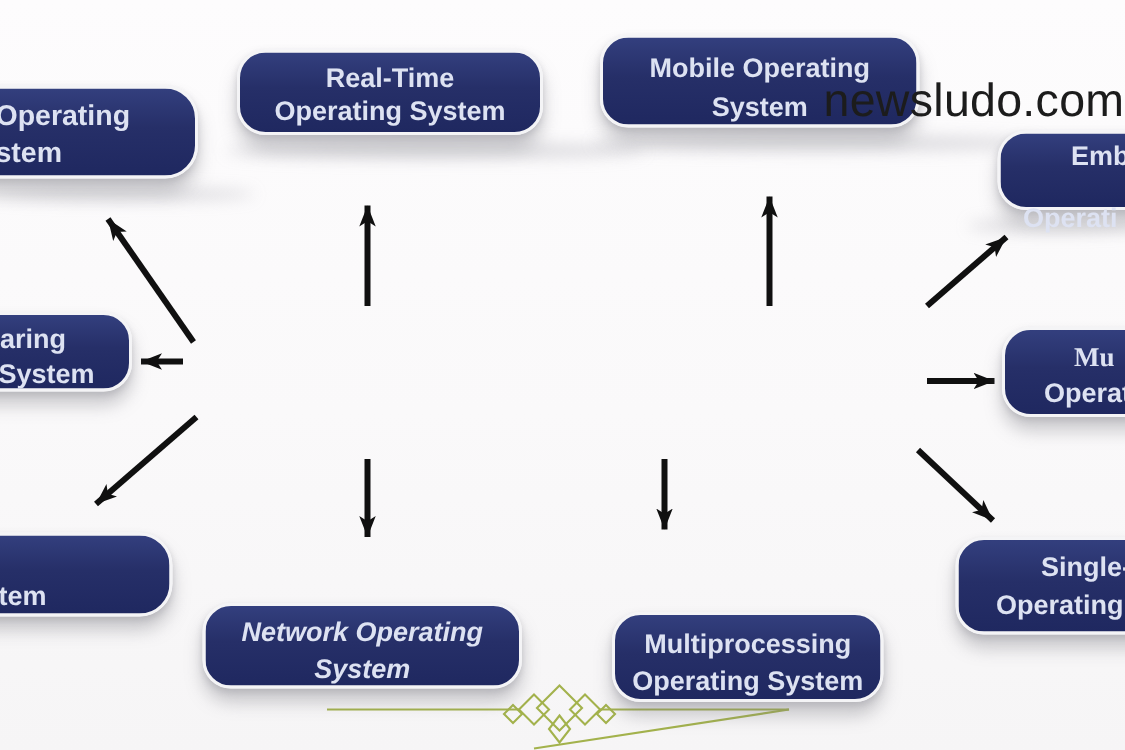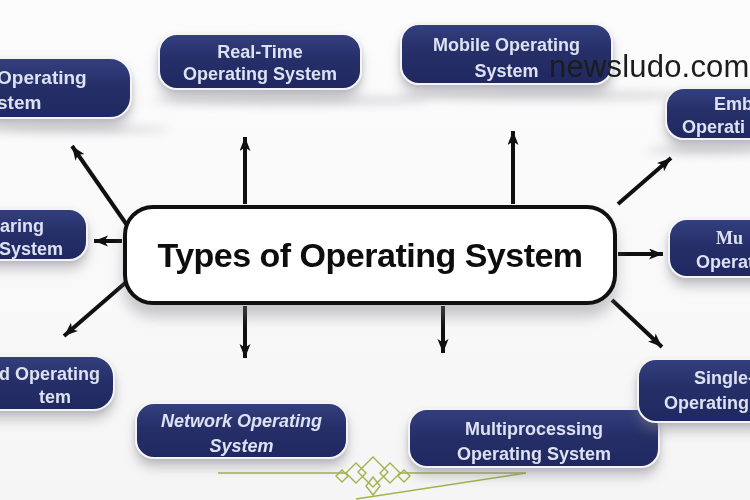--- a/index.html
+++ b/index.html
@@ -28,37 +28,37 @@
   .n-topleft{left:-62px;top:57px;width:194px;height:62px;border-radius:22px;font-size:19px;}
   .n-topleft .l1{left:57px;top:8px;}
   .n-topleft .l2{left:57px;top:33px;}
 
   .n-realtime{left:158px;top:33px;width:204px;height:57px;padding-top:6px;}
   .n-mobile{left:400px;top:23px;width:213px;height:62px;padding-top:7px;}
   .n-mobile .bl{line-height:26px;}
 
   .n-embedded{left:665px;top:87px;width:190px;height:53px;}
   .n-embedded .l1{left:47px;top:4px;}
-  .n-embedded .l2{left:15px;top:27px;}
+  .n-embedded .l2{left:15px;top:45px;}
 
   .n-timesharing{left:-112px;top:208px;width:200px;height:53px;}
   .n-timesharing .l1{left:110px;top:5px;}
   .n-timesharing .l2{left:109px;top:28px;}
 
   .n-multi{left:668px;top:218px;width:190px;height:60px;}
   .n-multi .l1{left:46px;top:7px;font-family:Liberation Serif, serif;}
   .n-multi .l2{left:26px;top:31px;}
 
   .n-distributed{left:-97px;top:355px;width:212px;height:56px;border-radius:22px;}
   .n-distributed .l1{left:94px;top:6px;}
-  .n-distributed .l2{left:94px;top:29px;margin-left:40px;}
+  .n-distributed .l2{left:94px;top:29px;}
 
   .n-network{left:135px;top:402px;width:213px;height:57px;padding-top:5px;}
   .n-network .bl{line-height:25px;font-style:italic;}
-  .n-multiprocessing{left:408px;top:408px;width:252px;height:60px;padding-top:7px;}
+  .n-multiprocessing{left:408px;top:408px;width:181px;height:60px;padding-top:7px;}
   .n-multiprocessing .bl{line-height:25px;}
 
   .n-singleuser{left:637px;top:358px;width:215px;height:65px;}
   .n-singleuser .l1{left:55px;top:7px;}
   .n-singleuser .l2{left:25px;top:32px;}
 
   
   .center-box{position:absolute;left:123px;top:205px;width:494px;height:100px;
         box-sizing:border-box;background:#ffffff;border:4px solid #101010;
         border-radius:30px;box-shadow:0 12px 14px rgba(120,120,130,.40);
@@ -139,38 +139,34 @@
     <span class="bl l1">aring</span>
     <span class="bl l2">System</span>
   </div>
 
   <div class="node n-multi">
     <span class="bl l1">Mu</span>
     <span class="bl l2">Operat</span>
   </div>
 
   <div class="node n-distributed">
-    <span class="bl l1">d Operating</span>
     <span class="bl l2">tem</span>
   </div>
 
   <div class="node ctr n-network">
     <span class="bl">Network Operating</span>
     <span class="bl">System</span>
   </div>
 
   <div class="node ctr n-multiprocessing">
     <span class="bl">Multiprocessing</span>
     <span class="bl">Operating System</span>
   </div>
 
   <div class="node n-singleuser">
     <span class="bl l1">Single-U</span>
     <span class="bl l2">Operating</span>
   </div>
 
-  <div class="center-box">
-    <span class="title">Types of Operating System</span>
-  </div>
 
   <div class="watermark">newsludo.com</div>
 
 </div>
 
 </body></html>

